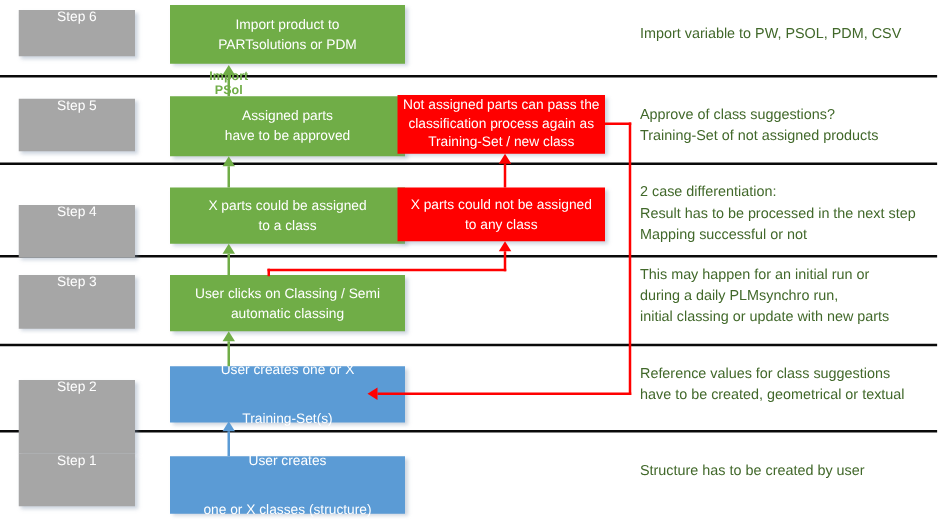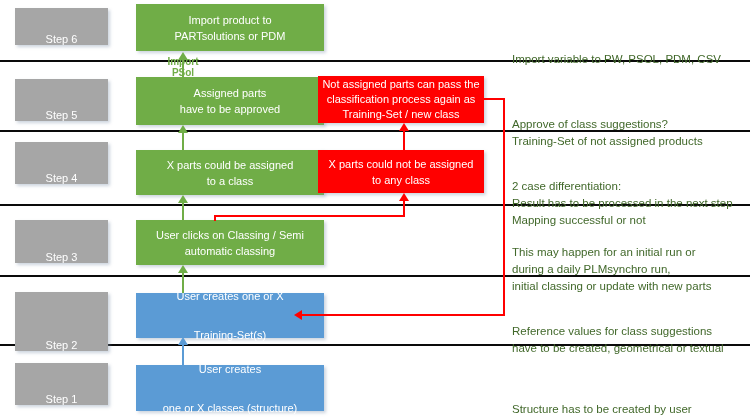--- a/index.html
+++ b/index.html
@@ -4,39 +4,39 @@
 <style>
   html,body { margin:0; padding:0; background:#fff; }
   .canvas {
     position:relative; width:750px; height:418px; background:#ffffff;
     font-family:"Liberation Sans", sans-serif; overflow:hidden;
   }
   .sep { position:absolute; left:0; width:750px; height:2px; background:#0a0a0a; }
 
   .stepbox {
     position:absolute; left:15px; width:93px; background:#A6A6A6; color:#ffffff;
-    display:flex; align-items:flex-end; justify-content:center; font-size:11px;
+    display:flex; align-items:flex-start; justify-content:center; font-size:11px;
     box-shadow:2px 2px 3px rgba(130,150,175,.4);
   }
   .mbox {
     position:absolute; left:136px; width:188px; color:#ffffff;
     display:flex; flex-direction:column; align-items:center; justify-content:center;
     text-align:center; font-size:11px; line-height:16px;
     box-shadow:2px 2px 3px rgba(130,150,175,.4);
   }
   .mbox div, .rbox div, .note div { white-space:nowrap; }
   .green { background:#70AD47; }
   .blue  { background:#5B9BD5;gap:23px; }
   .rbox {
     position:absolute; left:318px; width:166px; background:#FF0000; color:#ffffff;
     display:flex; flex-direction:column; align-items:center; justify-content:center;
     text-align:left; font-size:11px; line-height:15px;
     box-shadow:2px 2px 3px rgba(130,150,175,.4);
   }
-  .note { position:absolute; left:512px; color:#41682A; font-size:11.5px; line-height:17px;margin-top:32px; }
+  .note { position:absolute; left:512px; color:#41682A; font-size:11.5px; line-height:17px; }
 
   .shaft { position:absolute; width:2px; }
   .shaft.g { background:#70AD47; }
   .shaft.b { background:#5B9BD5; }
   .head-up {
     position:absolute; width:0; height:0;
     border-left:5px solid transparent; border-right:5px solid transparent;
     border-bottom:8px solid #70AD47;
   }
   .head-up.bl { border-bottom-color:#5B9BD5; }
@@ -62,27 +62,27 @@
   <div class="sep" style="top:203.5px"></div>
   <div class="sep" style="top:275px"></div>
   <div class="sep" style="top:344px"></div>
 
   <div class="stepbox" style="top:8px;height:37px">
       <span>Step 6</span>
     </div>
   <div class="stepbox" style="top:79px;height:42px">
       <span>Step 5</span>
     </div>
-  <div class="stepbox" style="top:142px;height:42px">
+  <div class="stepbox" style="top:164px;height:42px">
       <span>Step 4</span>
     </div>
   <div class="stepbox" style="top:220px;height:43px">
       <span>Step 3</span>
     </div>
-  <div class="stepbox" style="top:292px;height:59px">
+  <div class="stepbox" style="top:304px;height:59px">
       <span>Step 2</span>
     </div>
   <div class="stepbox" style="top:363px;height:42px">
       <span>Step 1</span>
     </div>
 
   <div class="mbox green" style="top:4px;height:47px">
     <div>Import product to</div>
     <div>PARTsolutions or PDM</div>
   </div>

